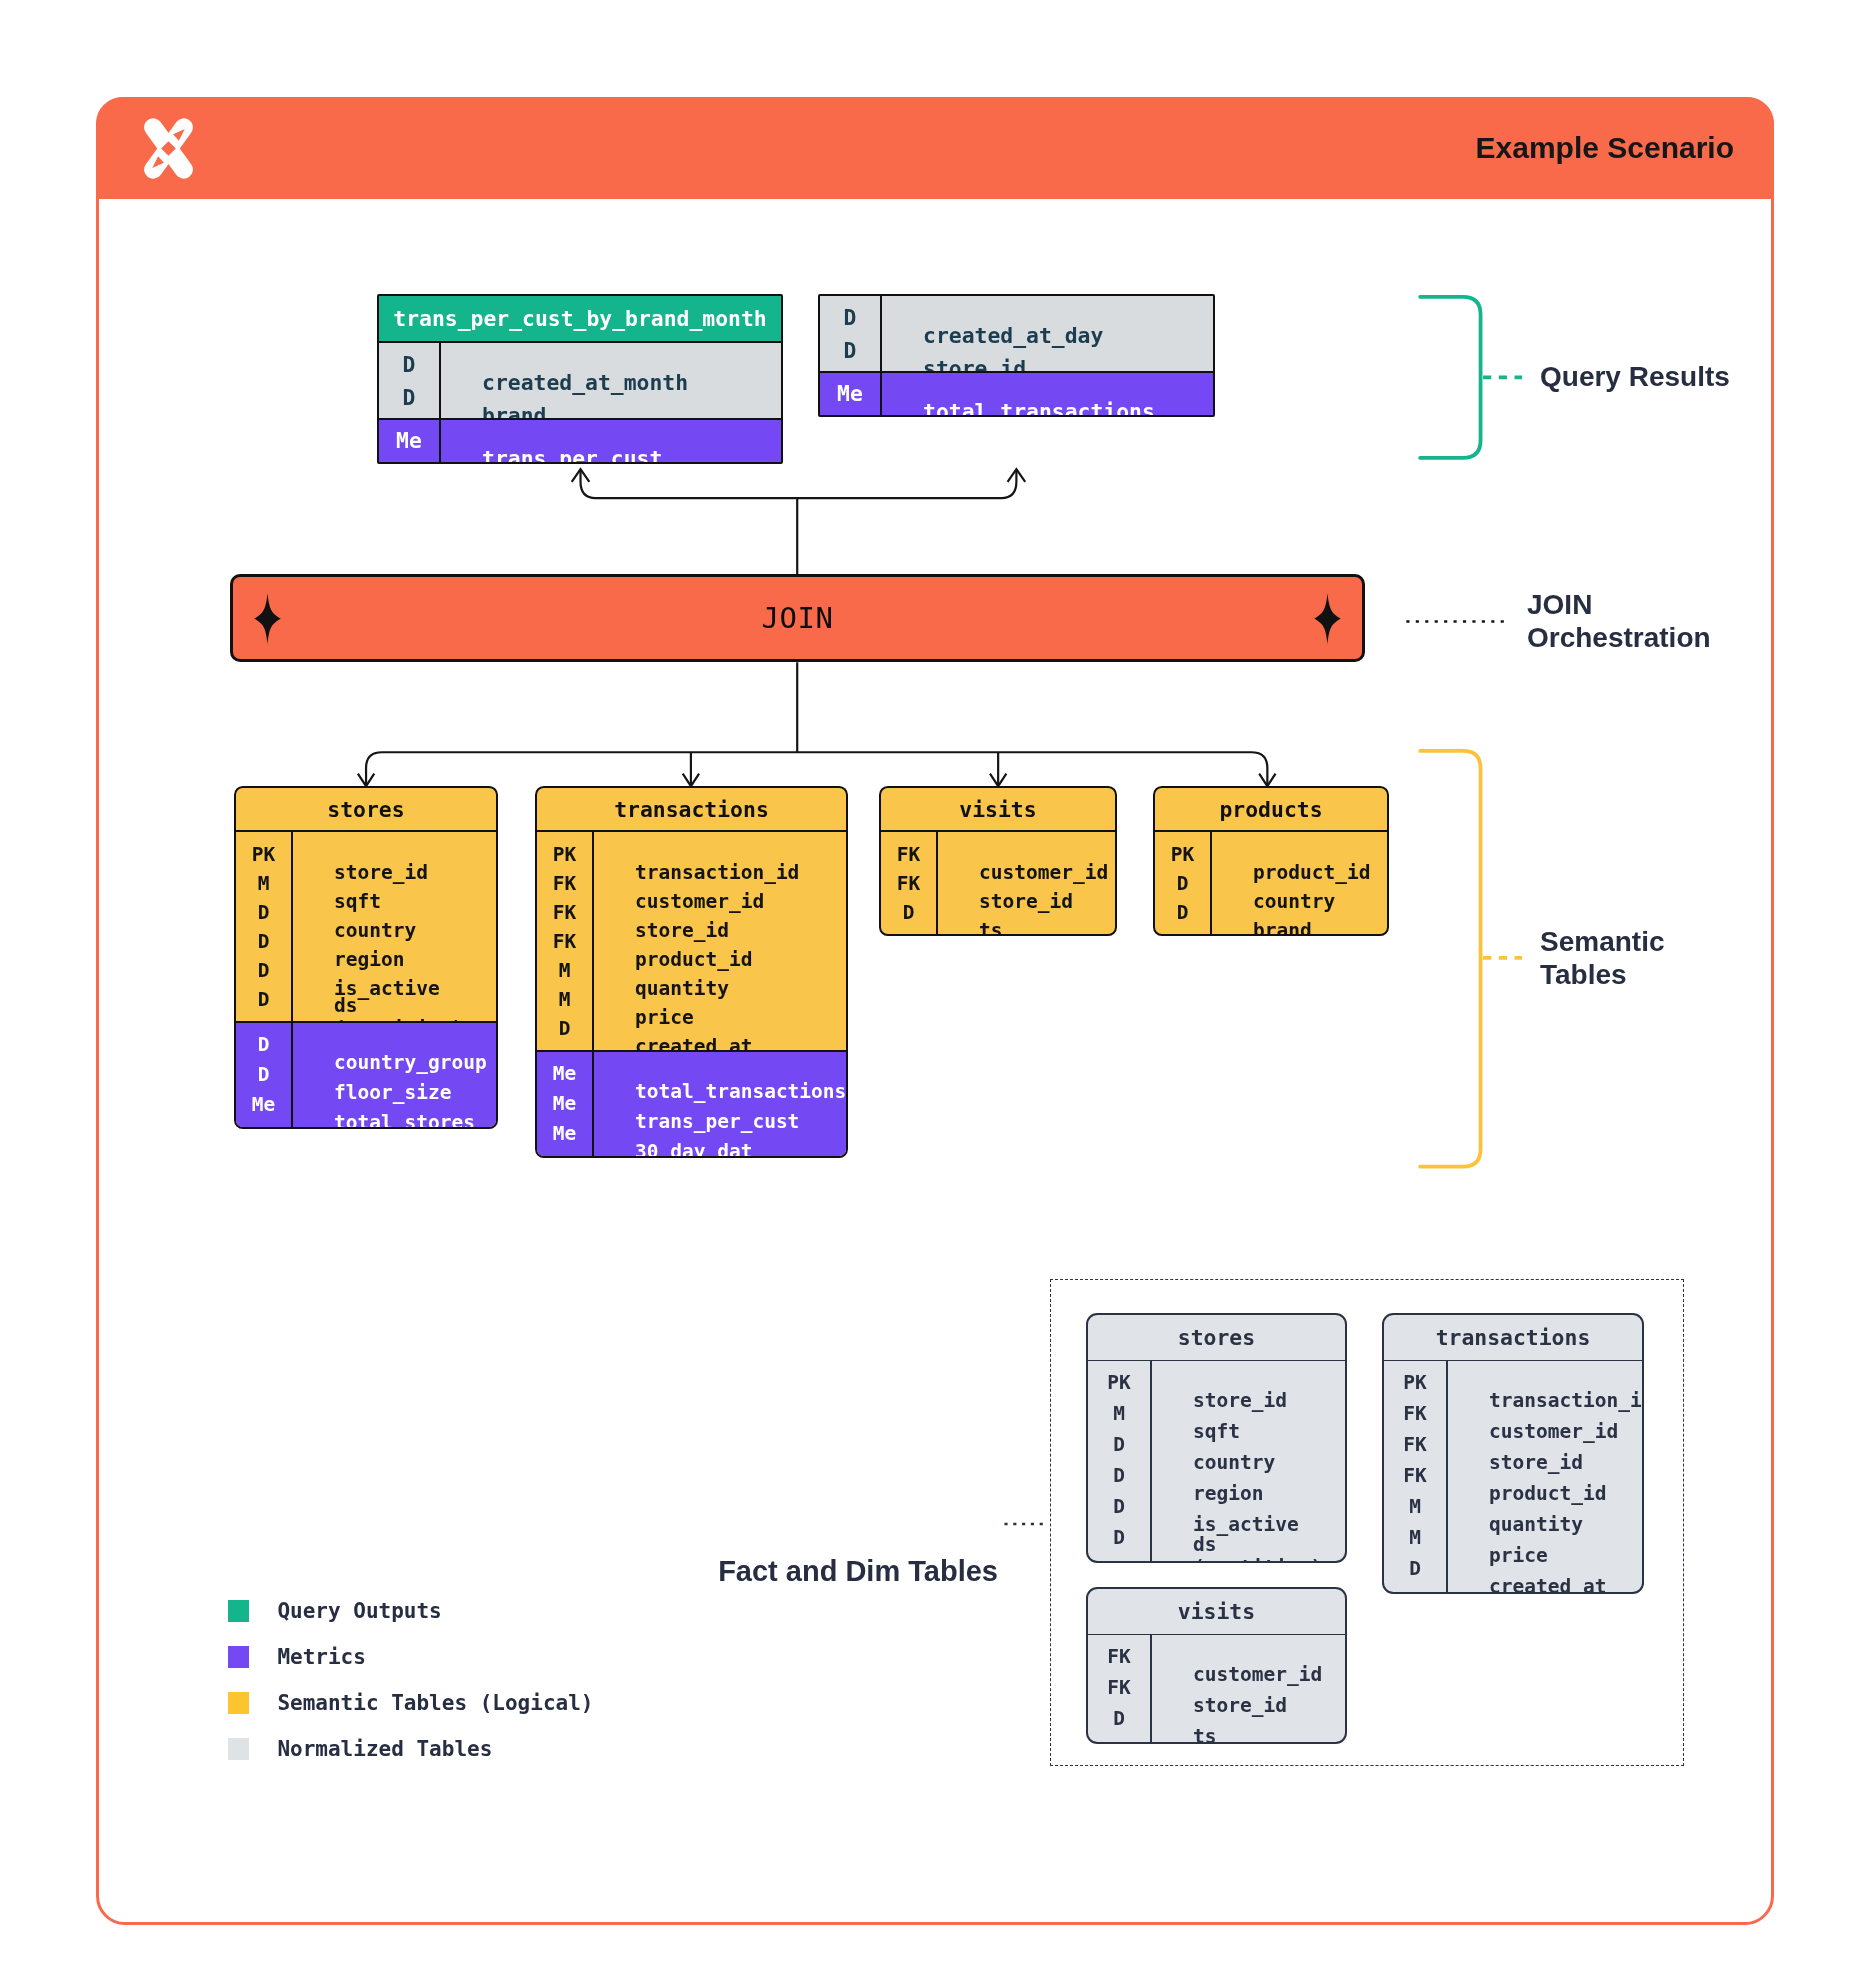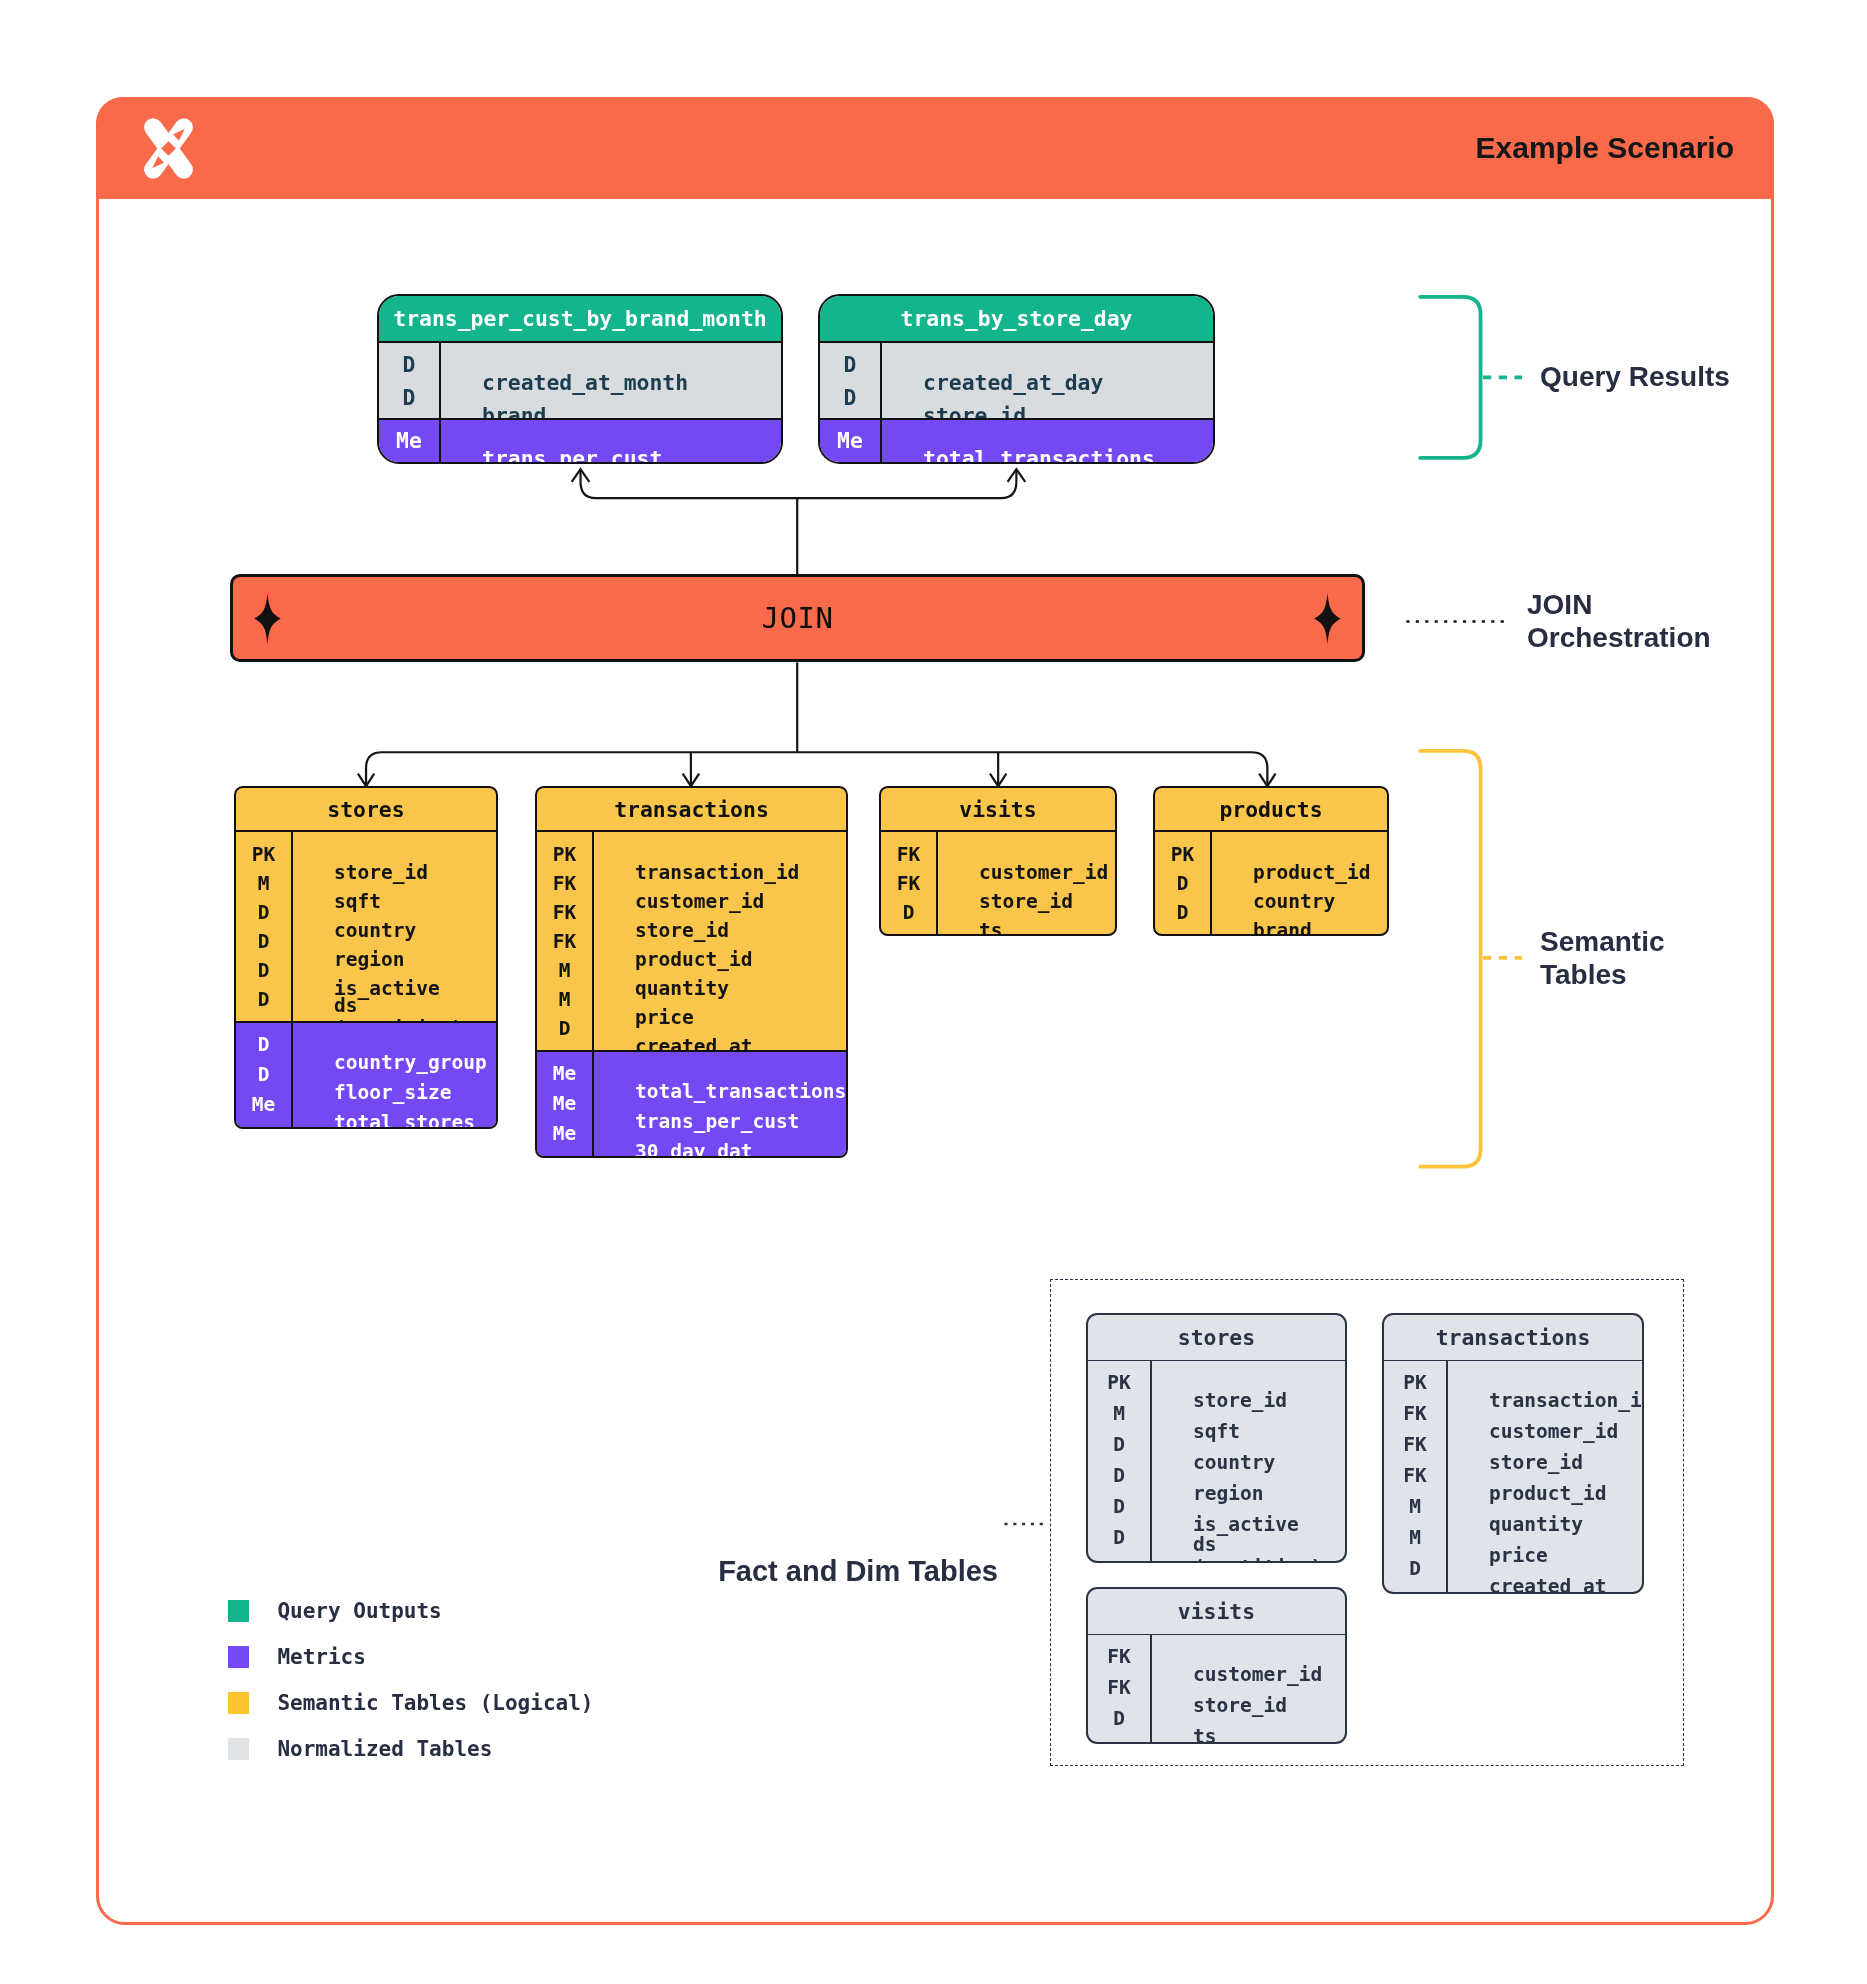--- a/index.html
+++ b/index.html
@@ -18,21 +18,21 @@
   
   .dtable{position:absolute;box-sizing:border-box;overflow:hidden;z-index:2;
           font-family:"DejaVu Sans Mono",monospace;font-weight:bold;}
   .thead{display:flex;align-items:center;justify-content:center;}
   .sec{position:relative;}
   .sec::after{content:"";position:absolute;top:0;bottom:0;left:var(--kw);width:1.9px;background:var(--dv);}
   .row{display:flex;align-items:center;height:var(--rh);}
   .key{width:var(--kw);text-align:center;flex:none;box-sizing:border-box;}
   .field{flex:1;padding-left:43px;margin-top:36px;}
 
-  .theme-green{border:2.5px solid #111;border-radius:22px;background:#D8DCDF;--kw:60px;--dv:#111;--rh:33px;}
+  .theme-green{border:2.5px solid #111;border-radius:2px;background:#D8DCDF;--kw:60px;--dv:#111;--rh:33px;}
   .theme-green .thead{height:45px;background:#14B48C;color:#fff;font-size:21.4px;border-bottom:2.5px solid #111;}
   .theme-green .sec-body{padding:5px 0 3.8px;color:#1C3D4F;font-size:21.4px;}
   .theme-green .sec-metrics{padding:3.8px 0 5px;background:#7448F2;color:#fff;border-top:2.5px solid #111;font-size:21.4px;}
 
   .theme-yellow{border:2.5px solid #111;border-radius:8.8px;background:#F9C54B;--kw:55px;--dv:#111;--rh:29px;}
   .theme-yellow .thead{height:42px;color:#111;font-size:21.4px;border-bottom:2.5px solid #111;}
   .theme-yellow .sec-body{padding:7.5px 0;color:#141414;font-size:19.5px;}
   .theme-yellow .sec-metrics{--rh:30px;padding:6.3px 0 7.5px;background:#7448F2;color:#fff;border-top:2.5px solid #111;font-size:19.5px;}
 
   .theme-gray{border:2.5px solid #2A3244;border-radius:11.3px;background:#E0E3E8;--kw:62px;--dv:#2A3244;--rh:31px;color:#2A3244;}
@@ -123,21 +123,20 @@
         </div>
       </div>
       <div class="sec sec-metrics">
         <div class="row">
           <div class="key">Me</div>
           <div class="field">trans_per_cust</div>
         </div>
       </div>
     </div>
   <div class="dtable theme-green" style="left:818px;top:294px;width:397px;">
-      <div class="thead">trans_by_store_day</div>
       <div class="sec sec-body">
         <div class="row">
           <div class="key">D</div>
           <div class="field">created_at_day</div>
         </div>
         <div class="row">
           <div class="key">D</div>
           <div class="field">store_id</div>
         </div>
       </div>

